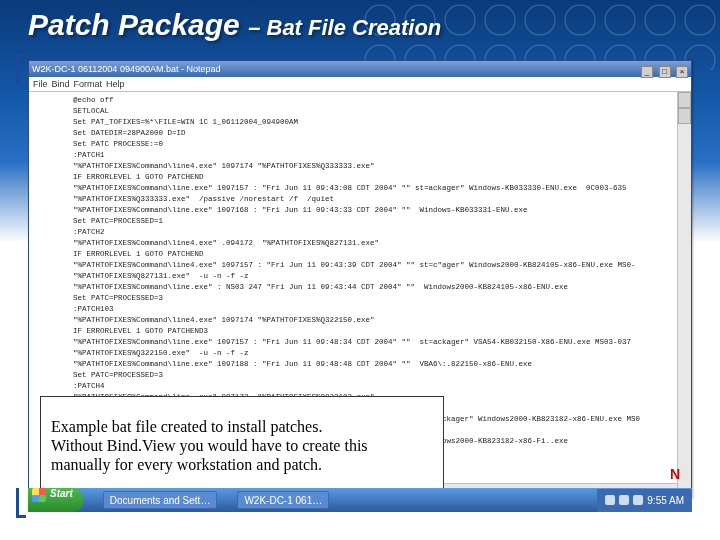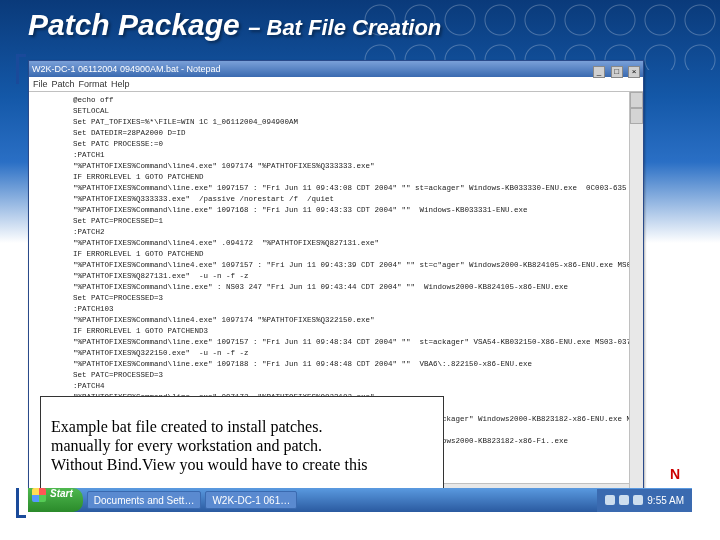--- a/index.html
+++ b/index.html
@@ -18,21 +18,21 @@
   }
   .title {
     position: absolute; top: 8px; left: 28px; color: #fff;
     font-size: 30px; font-weight: bold; font-style: italic;
     font-family: "Trebuchet MS", Arial, sans-serif;
     text-shadow: 2px 2px 3px rgba(0,0,0,0.4);
   }
   .title .sub { font-size: 22px; font-weight: bold; font-style: italic; }
 
   .notepad {
-    position: absolute; top: 60px; left: 28px; width: 616px; height: 438px;
+    position: absolute; top: 60px; left: 28px; width: 664px; height: 438px;
     background: #fff; border: 1px solid #2a4a8a;
     box-shadow: 1px 1px 2px rgba(0,0,0,0.3);
   }
   .np-title { height: 16px; background: linear-gradient(#7aa0d8,#3a6ab0); display:flex; align-items:center; padding: 0 3px; }
   .np-title-text { color:#fff; font-size:9px; font-family: Tahoma, sans-serif; flex:1; white-space:nowrap; overflow:hidden; }
   .np-ctrls span { display:inline-block; width:12px; height:12px; margin-left:1px; background:#d0d0d0; border:1px solid #888; font-size:8px; text-align:center; line-height:10px; }
   .np-menu { height:15px; border-bottom:1px solid #c0c0c0; font-size:9px; font-family: Tahoma,sans-serif; padding:2px 4px; display:flex; gap:4px; color:#333; }
   .np-body { position:relative; height: calc(100% - 31px); overflow:hidden;margin-left:40px; }
   .np-content {
     font-family: "Lucida Console","Courier New",monospace;
@@ -55,21 +55,21 @@
     font-family: Tahoma,sans-serif; font-size:10px; color:#fff;
   }
   .start {
     height:24px; padding:0 10px 0 4px; display:flex; align-items:flex-start; gap:4px;
     background: linear-gradient(#4fb84f,#2a8a2a); font-weight:bold; font-style:italic;
     border-radius: 0 10px 10px 0;
   }
   .winflag { width:14px; height:14px; background:
     conic-gradient(#f55 0 25%, #5c5 0 50%, #59f 0 75%, #fd5 0 100%);
     border-radius:2px; }
-  .task-btn { height:18px; margin-left:4px; padding:0 6px; background:#5a8ad0; border:1px solid #3a6ab0; display:flex; align-items:center; border-radius:2px; white-space:nowrap; overflow:hidden; max-width:160px; }
+  .task-btn { height:18px; margin-left:20px; padding:0 6px; background:#5a8ad0; border:1px solid #3a6ab0; display:flex; align-items:center; border-radius:2px; white-space:nowrap; overflow:hidden; max-width:160px; }
   .tray { margin-left:auto; height:23px; padding:0 8px; background:#3a6ab0; display:flex; align-items:center; gap:4px; }
   .tray-icon { width:10px; height:10px; background:#cde; border-radius:2px; }
   .bracket {
     position:absolute; border: 3px solid #1a4a9a; border-right:none;
     width: 10px;
   }
   .bracket.tr { top:54px; left:16px; height:30px; border-bottom:none; }
   .bracket.bl { bottom:22px; left:16px; height:30px; border-top:none; }
   .n-logo { position:absolute; right:40px; bottom:58px; font-weight:bold; color:#c00; font-size:14px; }
 </style>
@@ -90,21 +90,21 @@
     <div class="np-title">
       <span class="np-title-text">W2K-DC-1 06112004 094900AM.bat - Notepad</span>
       <span class="np-ctrls">
         <span>_</span>
         <span>□</span>
         <span>×</span>
       </span>
     </div>
     <div class="np-menu">
       <span>File</span>
-      <span>Patch</span>
+      <span>Bind</span>
       <span>Format</span>
       <span>Help</span>
     </div>
     <div class="np-body">
       <div class="np-content">@echo off
 SETLOCAL
 Set PAT_TOFIXES=%*\FILE=WIN 1C 1_06112004_094900AM
 Set DATEDIR=28PA2000 D=ID
 Set PATC PROCESSE:=0
 :PATCH1
@@ -140,22 +140,22 @@
 
 
                                                                           E-1 06112C04 09432AM\W2K-DC-1 06112004-09</div>
       <div class="np-scroll-v"></div>
       <div class="np-scroll-h"></div>
     </div>
   </div>
 
   <div class="callout">
     <div>Example bat file created to install patches.</div>
+    <div>Without Bind.View you would have to create this</div>
     <div>manually for every workstation and patch.</div>
-    <div>Without Bind.View you would have to create this</div>
   </div>
 
   <div class="n-logo"><span>N</span></div>
 
   <div class="taskbar">
     <div class="start">
       <span class="winflag"></span>
       <span>Start</span>
     </div>
     <div class="task-btn">

